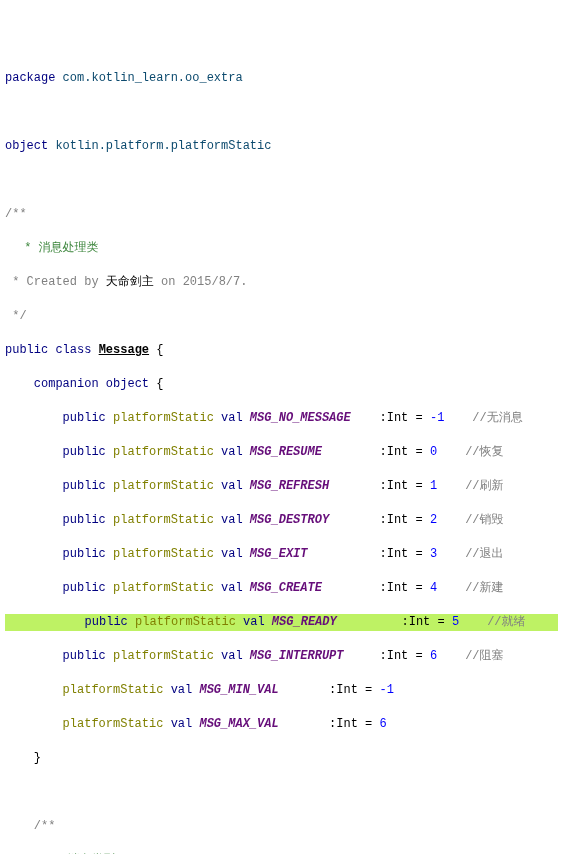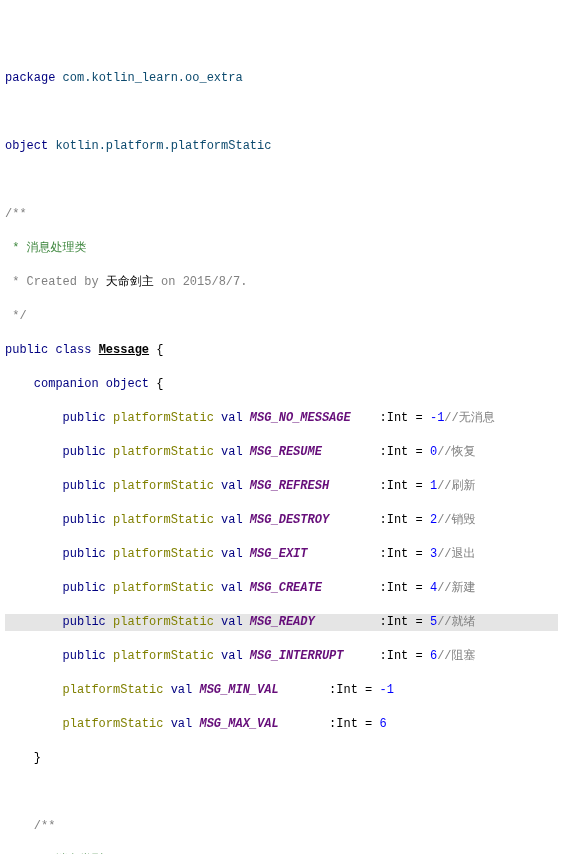--- a/index.html
+++ b/index.html
@@ -6,31 +6,31 @@
   body {
     font-family: "Consolas", "Courier New", monospace;
     font-size: 12px;
     line-height: 17px;
     background: #ffffff;
     color: #000000;
     white-space: pre;
     padding: 2px 5px;
   }
   .line { display: block; min-height: 17px; }
-  .line.hl { background: #e5e5e5; }
+  .line.hl { background: #bef264; padding-left: 22px; }
   .kw { color: #000080; font-weight: normal; }
   .pkg { color: #0c4a6e; }
   .doc { color: #808080; }
-  .doc-green { color: #3e873e; }
+  .doc-green { color: #3e873e; margin-left: 12px; }
   .doc-href { color: #000000; }
   .anno { color: #808000; }
   .clsname { color: #000000; font-weight: bold; text-decoration: underline; }
   .const { color: #660e7a; font-style: italic; font-weight: bold; }
   .num { color: #0000ff; }
-  .cmt { color: #808080; }
+  .cmt { color: #808080; margin-left: 28px; }
 </style>
 </head>
 <body>
 
 
 
 <span class="line"><span class="kw">package</span><span class="pkg"> com.kotlin_learn.oo_extra</span></span>
 <span class="line"> </span>
 <span class="line"><span class="kw">object</span><span class="pkg"> kotlin.platform.platformStatic</span></span>
 <span class="line"> </span>

